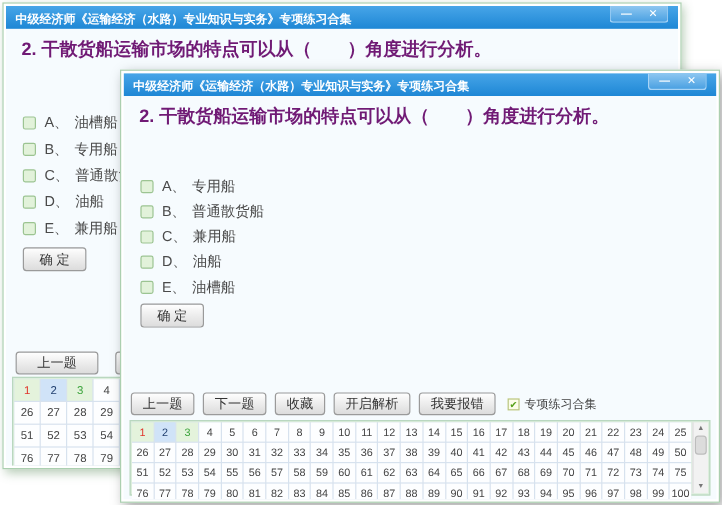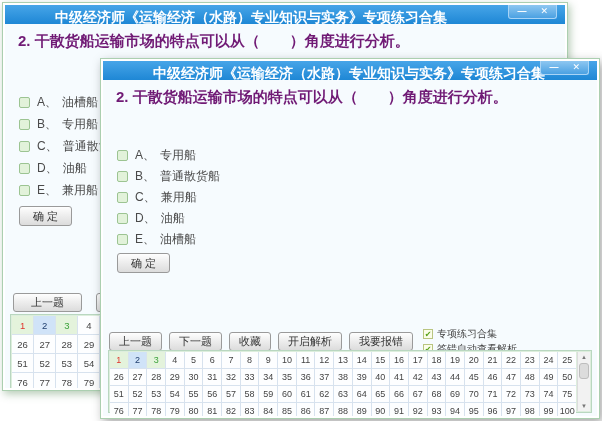--- a/index.html
+++ b/index.html
@@ -6,21 +6,21 @@
   body { background:#fff; font-family:"Liberation Sans","DejaVu Sans",sans-serif; }
   .stage { position:relative; width:602px; height:421px; background:#fff; overflow:hidden; }
 
   .window { position:absolute; background:#fff; border:1px solid #abcfb0;
             box-shadow:2px 3px 8px rgba(90,140,90,.45); }
   .win-inner { position:absolute; inset:2px; background:#f6fbfe; overflow:hidden; }
 
   .titlebar { position:absolute; top:0; left:0; right:0; height:19px;
               background:linear-gradient(#47a5e8,#1e87d5); }
   .title { position:absolute; left:8px; top:4px; color:#fff; font-weight:bold;
-           font-size:14px; white-space:nowrap;margin-left:42px; }
+           font-size:10px; white-space:nowrap; }
   .controls { position:absolute; top:0; right:8px; height:14px; padding:0 8px;
               background:linear-gradient(#8ec7f1,#4ba1e2); border:1px solid #a8d4f6;
               border-top:none; border-radius:0 0 3px 3px; display:flex; gap:14px;
               align-items:center; }
   .ctrl { color:#fff; font-size:9px; font-weight:bold; line-height:1; cursor:default; }
 
   .question { position:absolute; left:13px; right:10px; top:27px; font-weight:bold;
               font-size:15px; color:#701a75; white-space:nowrap; }
 
   .options { position:absolute; left:14px; }
@@ -277,25 +277,20 @@
         <button class="btn">上一题</button>
         <button class="btn">下一题</button>
         <button class="btn">收藏</button>
         <button class="btn">开启解析</button>
         <button class="btn">我要报错</button>
 
         <div class="checkgroup">
           <div class="checkrow">
             <span class="cbx">✔</span>
             <span>专项练习合集</span>
-          </div>
-          <div class="checkrow">
-            <span class="cbx">✔</span>
-            <span>答错自动查看解析</span>
-
           </div>
         </div>
 
       </div>
 
       <div class="gridwrap gridwrap-front">
         <div class="grid grid-front">
             <div class="cell wrong">1</div>
             <div class="cell current">2</div>
             <div class="cell correct">3</div>

